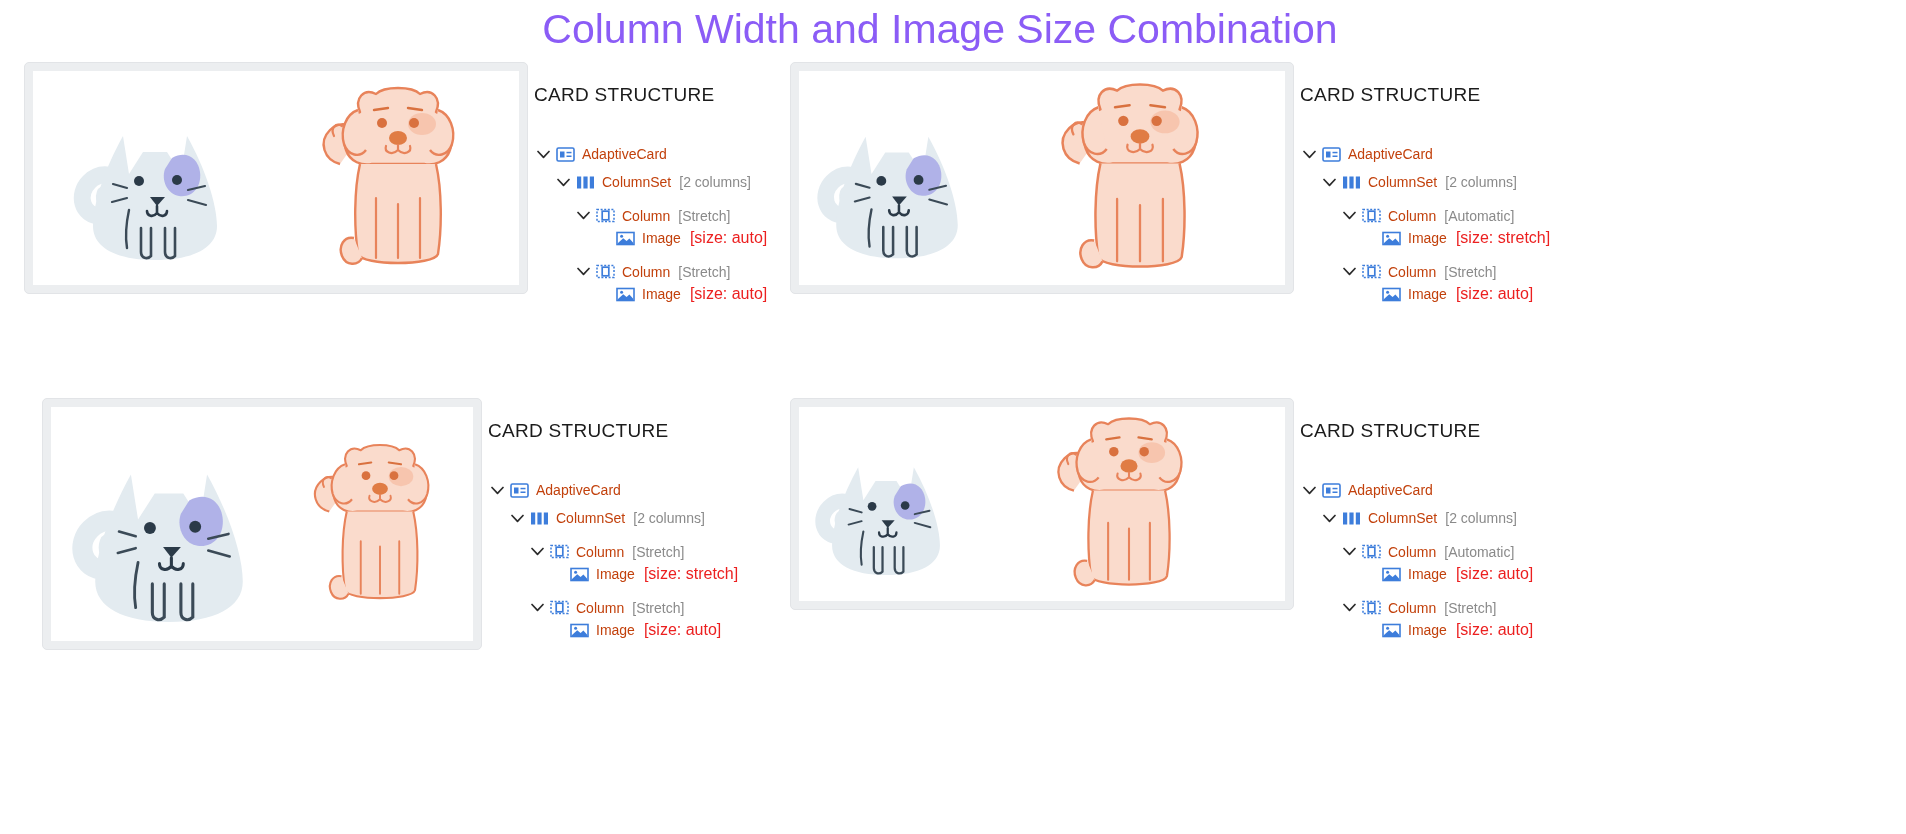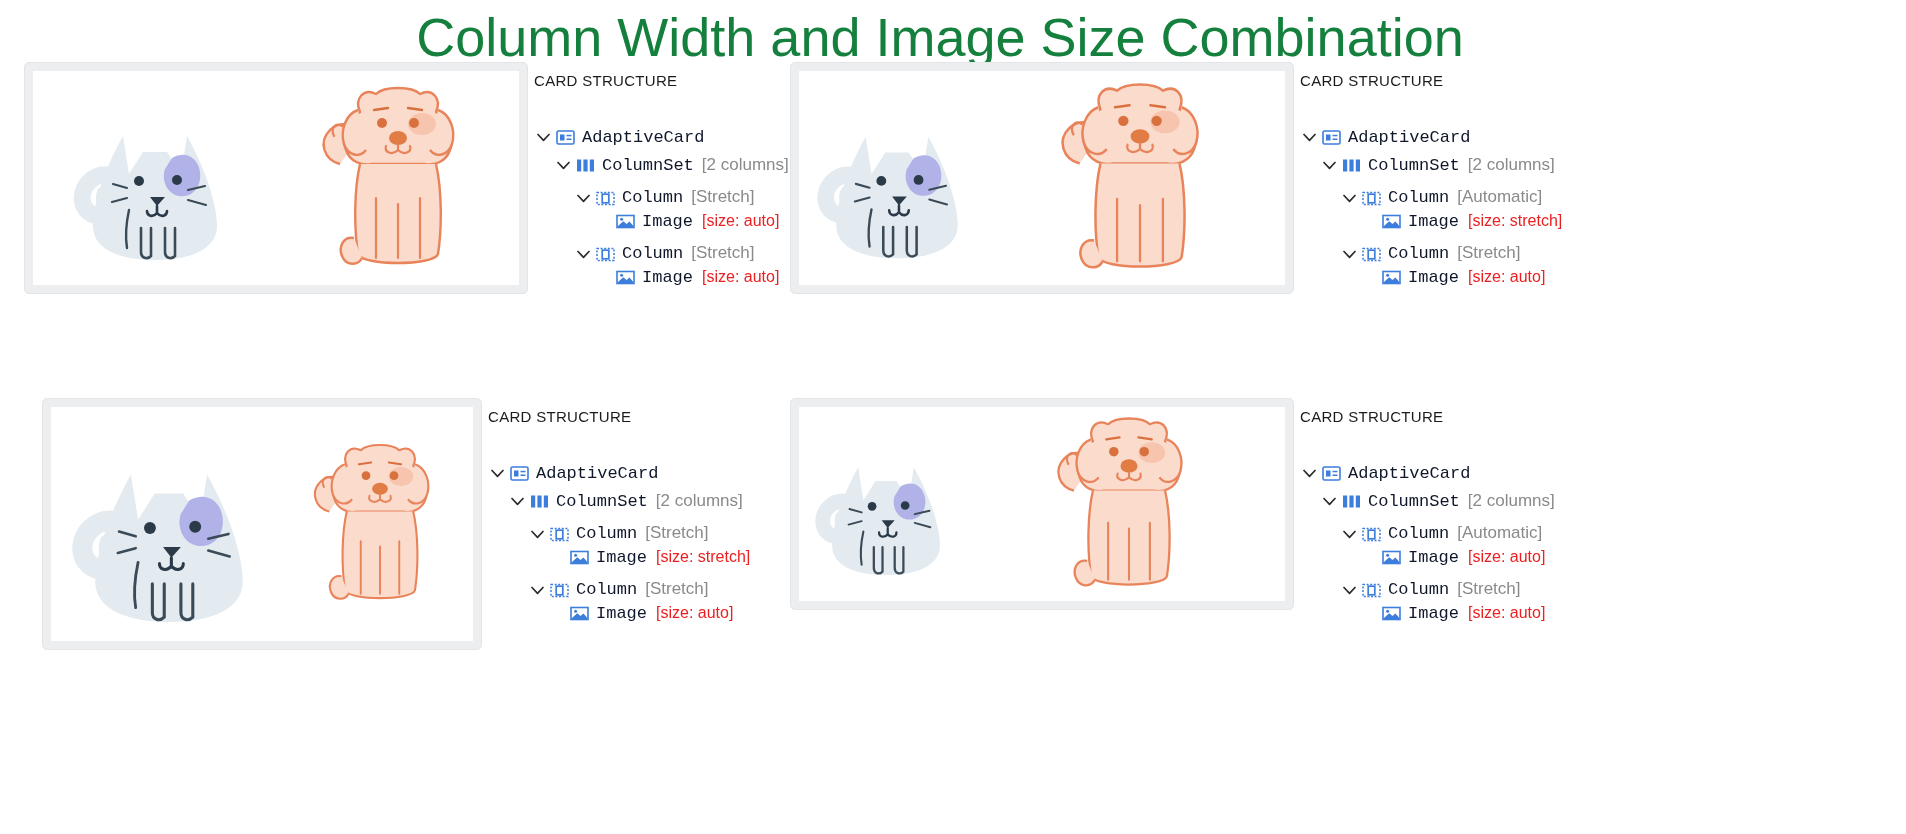--- a/index.html
+++ b/index.html
@@ -16,24 +16,24 @@
     position: relative;
   }
 
   
   .page-title {
     position: absolute;
     top: 6px;
     left: 0;
     width: 1880px;
     text-align: center;
-    font-size: 54px;
+    font-size: 41px;
     font-weight: 400;
     letter-spacing: 0px;
-    color: #15803d;
+    color: #8b5cf6;
     font-family: "Liberation Sans", sans-serif;
   }
 
   
   .quad {
     position: absolute;
     display: flex;
     align-items: flex-start;
   }
   #quad-1 { left: 24px;   top: 62px;  width: 930px; }
@@ -79,25 +79,25 @@
   .tree-panel {
     flex: none;
     padding-top: 10px;
   }
   #quad-1 .tree-panel { margin-left: 6px; }
   #quad-2 .tree-panel { margin-left: 6px; }
   #quad-3 .tree-panel { margin-left: 6px; }
   #quad-4 .tree-panel { margin-left: 6px; }
 
   .tree-heading {
-    font-size: 15px;
+    font-size: 19px;
     font-weight: 400;
     color: #1b1b1b;
     letter-spacing: 0.3px;
-    margin: 0 0 34px 0;
+    margin: 12px 0 34px 0;
     white-space: nowrap;
     font-family: "Liberation Sans", sans-serif;
   }
   .tree {
     list-style: none;
     margin: 0;
     padding: 0;
   }
   .tree-row {
     display: flex;
@@ -122,26 +122,26 @@
     height: 18px;
     flex: none;
     display: inline-flex;
     align-items: center;
     justify-content: center;
     margin-right: 7px;
   }
   .tnode-icon svg { display: block; }
 
   .tlabel {
-    font-size: 17px;
-    color: #0f172a;
-    font-family: Liberation Mono, monospace;
+    font-size: 14px;
+    color: #c2410c;
+    font-family: Liberation Sans, sans-serif;
   }
   .tmeta {
-    font-size: 17px;
+    font-size: 14px;
     color: #8a8a8a;
     margin-left: 8px;
     font-family: "Liberation Sans", sans-serif;
   }
   .tsize {
     font-size: 16px;
     color: #ec2020;
     margin-left: 9px;
     font-family: "Liberation Sans", sans-serif;
   }

